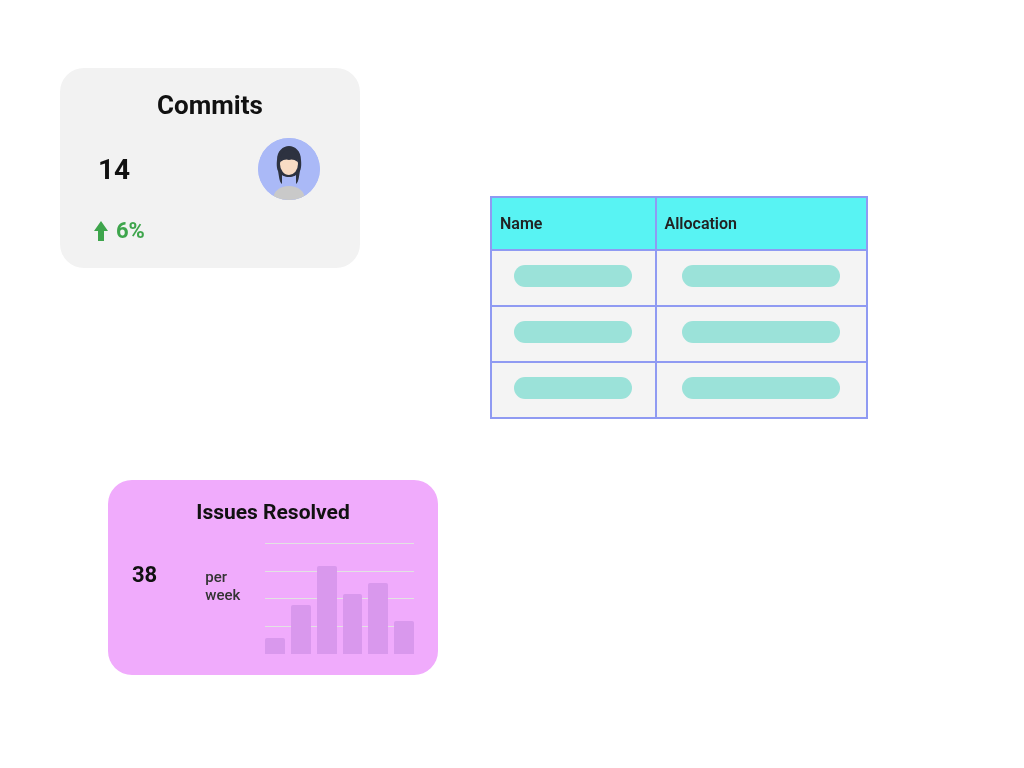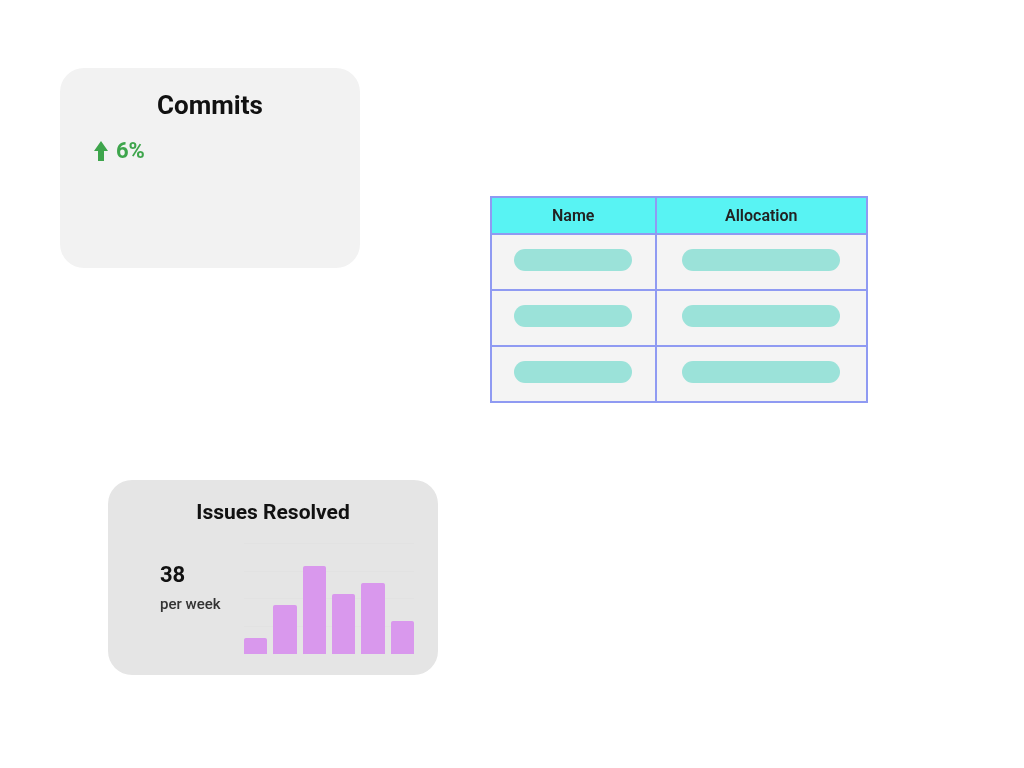--- a/index.html
+++ b/index.html
@@ -74,22 +74,22 @@
     width: 378px;
     border-collapse: collapse;
     border: 2px solid #8f9af2;
   }
   .alloc-table th {
     background: #58f3f3;
     border: 2px solid #8f9af2;
     font-size: 16px;
     font-weight: 600;
     color: #222;
-    padding: 8px 8px;
-    text-align: center;
+    padding: 16px 8px;
+    text-align: left;
   }
   .alloc-table td {
     border: 2px solid #8f9af2;
     background: #f4f4f4;
     padding: 14px 10px;
     text-align: center;
   }
   .pill {
     display: inline-block;
     height: 22px;
@@ -99,42 +99,41 @@
   .pill-name { width: 118px; }
   .pill-alloc { width: 158px; }
 
   
   .issues-card {
     position: absolute;
     left: 108px;
     top: 480px;
     width: 330px;
     height: 195px;
-    background: #e5e5e5;
+    background: #f0abfc;
     border-radius: 24px;
     padding: 20px 24px 22px 24px;
   }
   .issues-title {
     font-size: 21px;
     font-weight: 700;
     text-align: center;
     margin-bottom: 20px;
     color: #111;
   }
   .issues-body {
     display: flex;
     align-items: flex-start;
     gap: 16px;
   }
   .issues-left {
     display: flex;
     align-items: baseline;
-    gap: 8px;
+    gap: 20px;
     margin-top: 18px;
-    flex-direction: column;
   }
   .issues-value {
     font-size: 22px;
     font-weight: 700;
   }
   .issues-unit {
     font-size: 15px;
     font-weight: 500;
     color: #333;
     margin-left: 28px;
@@ -161,20 +160,32 @@
     flex: 1;
     background: #d998ed;
     border-radius: 2px 2px 0 0;
   }
 </style>
 </head>
 <body>
 
 <div class="commits-card">
   <div class="commits-title">Commits</div>
+  <div class="commits-middle">
+    <div class="commits-value">14</div>
+    <div class="avatar-wrap">
+      <svg width="62" height="62" viewBox="0 0 62 62">
+        <circle cx="31" cy="31" r="31" fill="#aab9f7"></circle>
+        <path d="M31 48 C22 48 15 53 15 62 L47 62 C47 53 40 48 31 48 Z" fill="#c9c9c9"></path>
+        <path d="M19 22 C19 13 25 8 31 8 C37 8 43 13 43 22 C43 22 44 29 42 33 C41 37 41 44 38 46 L38 37 C38 37 36 39 31 39 C26 39 24 37 24 37 L24 46 C21 44 21 37 20 33 C18 29 19 22 19 22 Z" fill="#2d3240"></path>
+        <ellipse cx="31" cy="26" rx="9" ry="11" fill="#f9dcc4"></ellipse>
+        <path d="M22 24 C22 16 26 12 31 12 C36 12 40 16 40 24 C36 21 33 21 31 22 C29 21 26 21 22 24 Z" fill="#2d3240"></path>
+      </svg>
+    </div>
+  </div>
   <div class="commits-trend">
     <svg class="trend-arrow" viewBox="0 0 14 20">
       <path d="M7 0 L14 10 L10 10 L10 20 L4 20 L4 10 L0 10 Z" fill="#3ea54c"></path>
     </svg>
     <span>6%</span>
   </div>
 </div>
 
 <table class="alloc-table">
   <thead>

